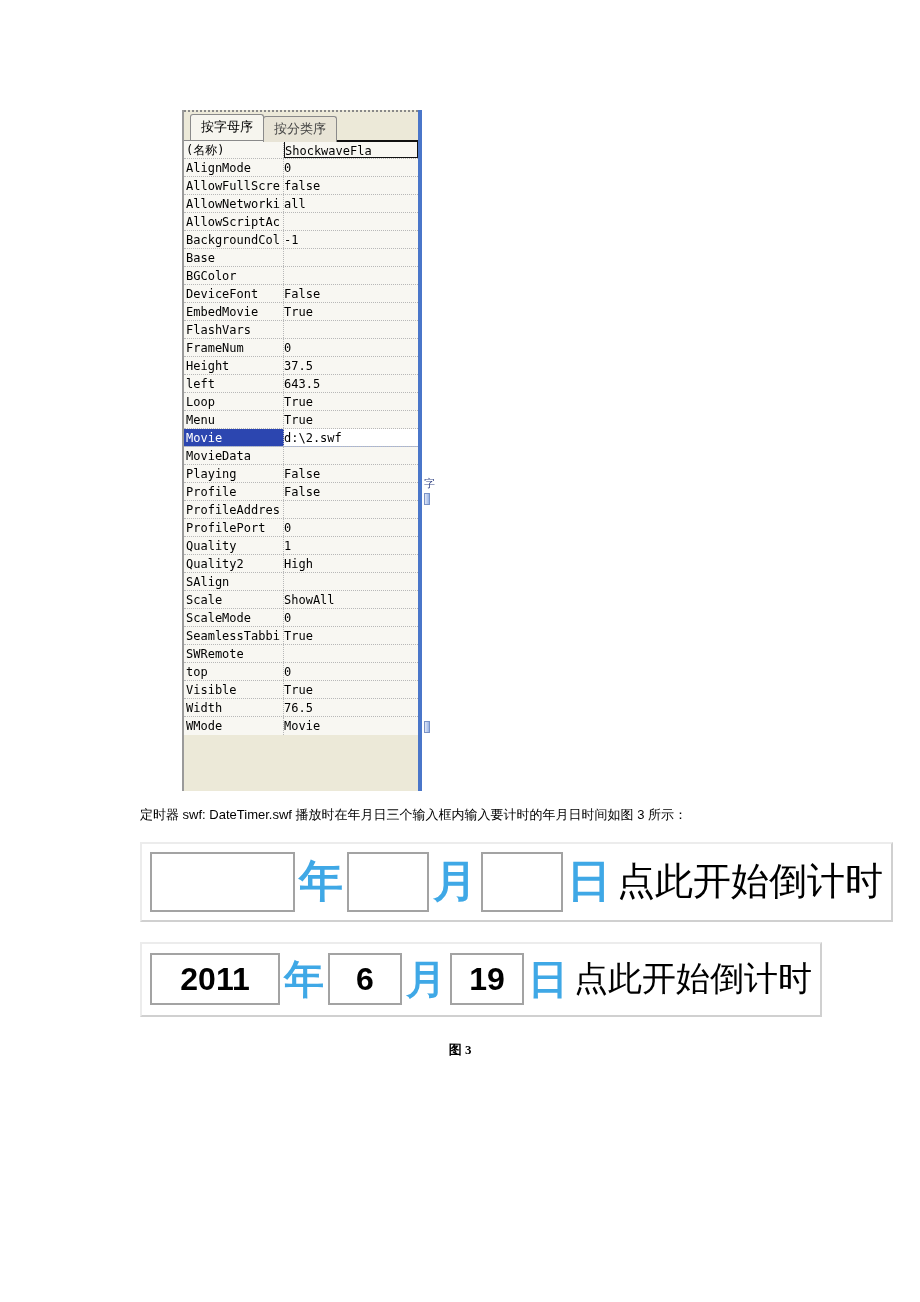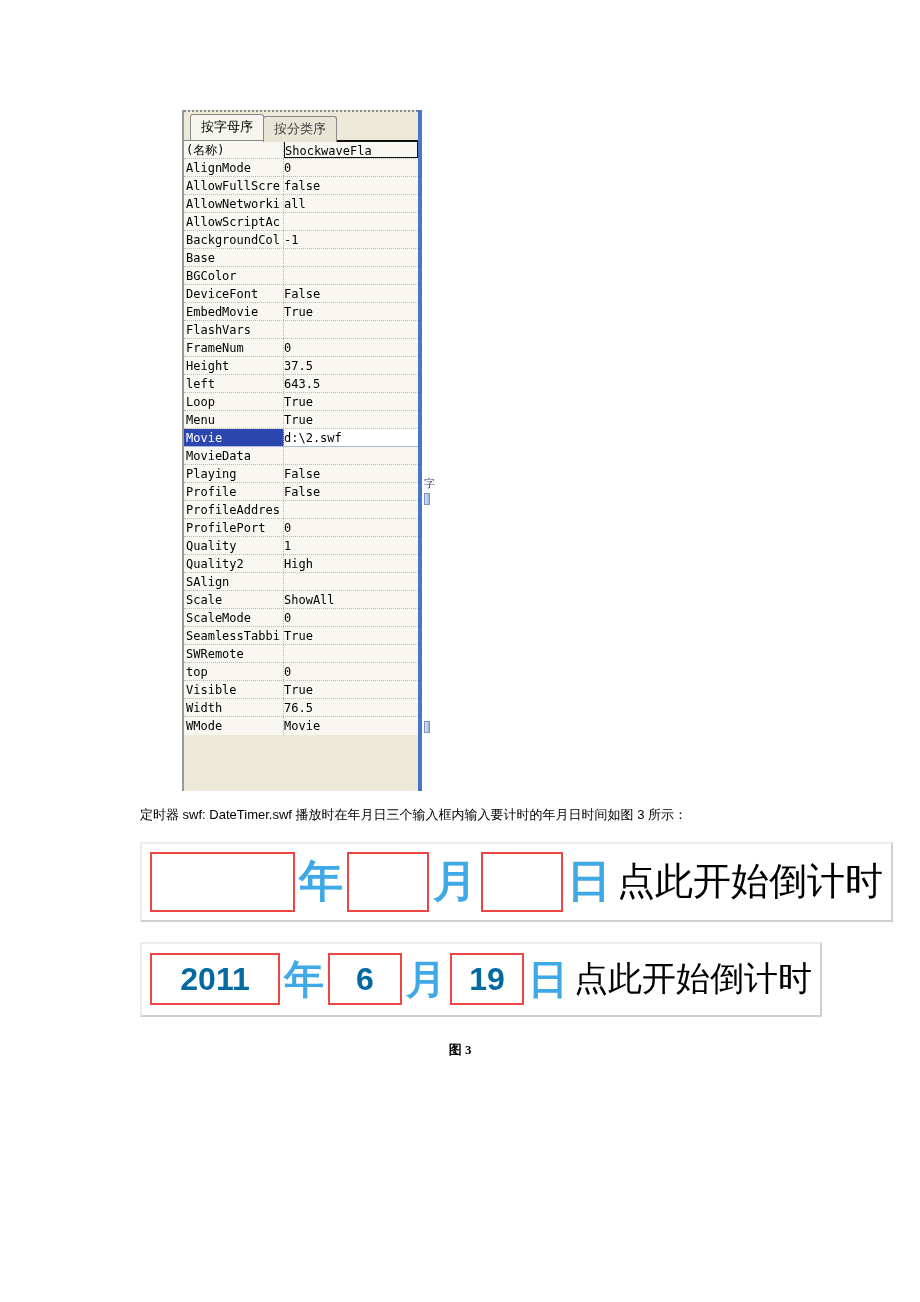--- a/index.html
+++ b/index.html
@@ -138,28 +138,28 @@
     border-left-color: #ececec;
     display: inline-flex;
     align-items: center;
     padding: 8px 8px;
     margin: 2px 0 18px 0;
     max-width: 770px;
     white-space: nowrap;
     overflow: hidden;
   }
   .date-widget .dbox {
-    border: 2px solid #ef4444;
+    border: 2px solid #a3a3a3;
     background: #fff;
     display: inline-flex;
     align-items: center;
     justify-content: center;
     font-family: Arial, sans-serif;
     font-weight: bold;
-    color: #0369a1;
+    color: #000000;
     text-align: center;
   }
   .date-widget.sz1 .dbox { height: 60px; font-size: 36px; }
   .date-widget.sz1 .dbox.y { width: 145px; }
   .date-widget.sz1 .dbox.m { width: 82px; }
   .date-widget.sz1 .dbox.d { width: 82px; }
   .date-widget.sz1 .lbl { font-size: 44px; color: #3fa8e6; padding: 0 4px; font-family: "SimHei","SimSun",sans-serif; font-weight: bold; }
   .date-widget.sz1 .tail { font-size: 38px; color: #000; font-family: "SimHei","SimSun",sans-serif; padding-left: 2px; }
   .date-widget.sz2 .dbox { height: 52px; font-size: 32px; }
   .date-widget.sz2 .dbox.y { width: 130px; }

